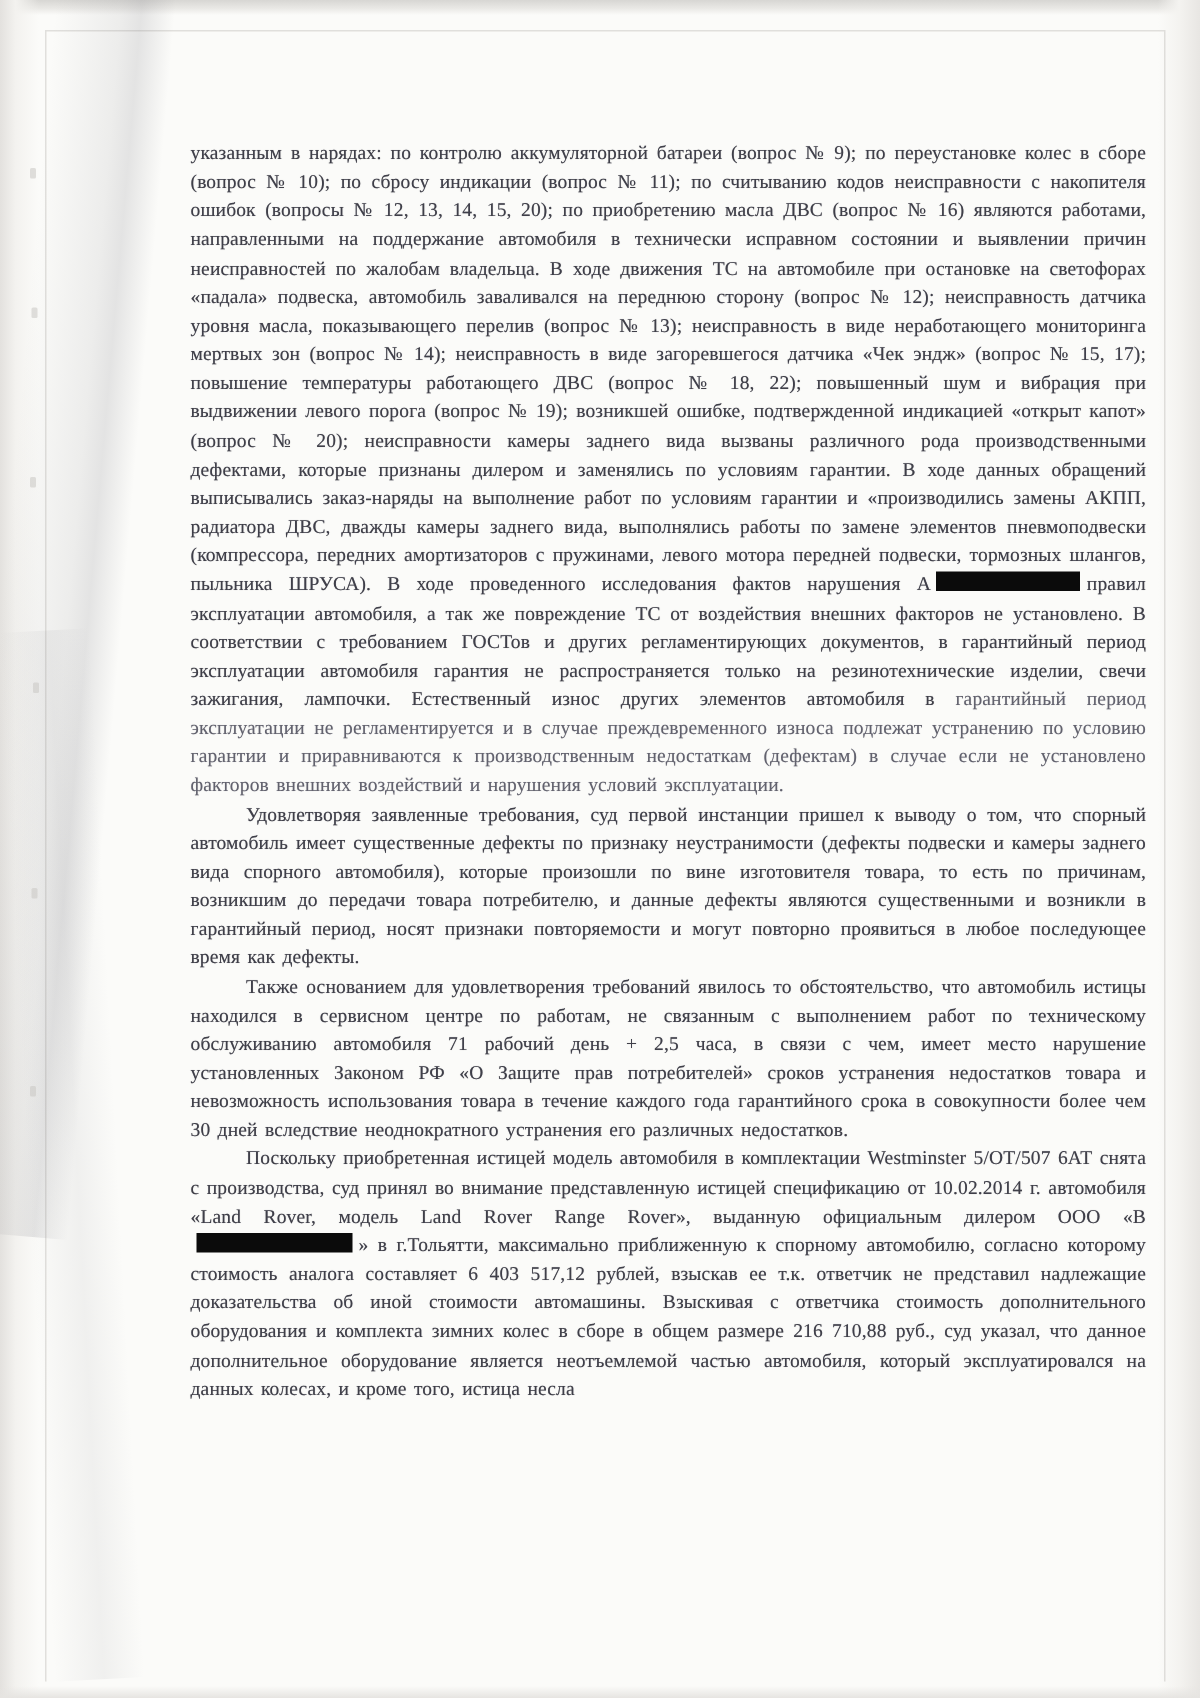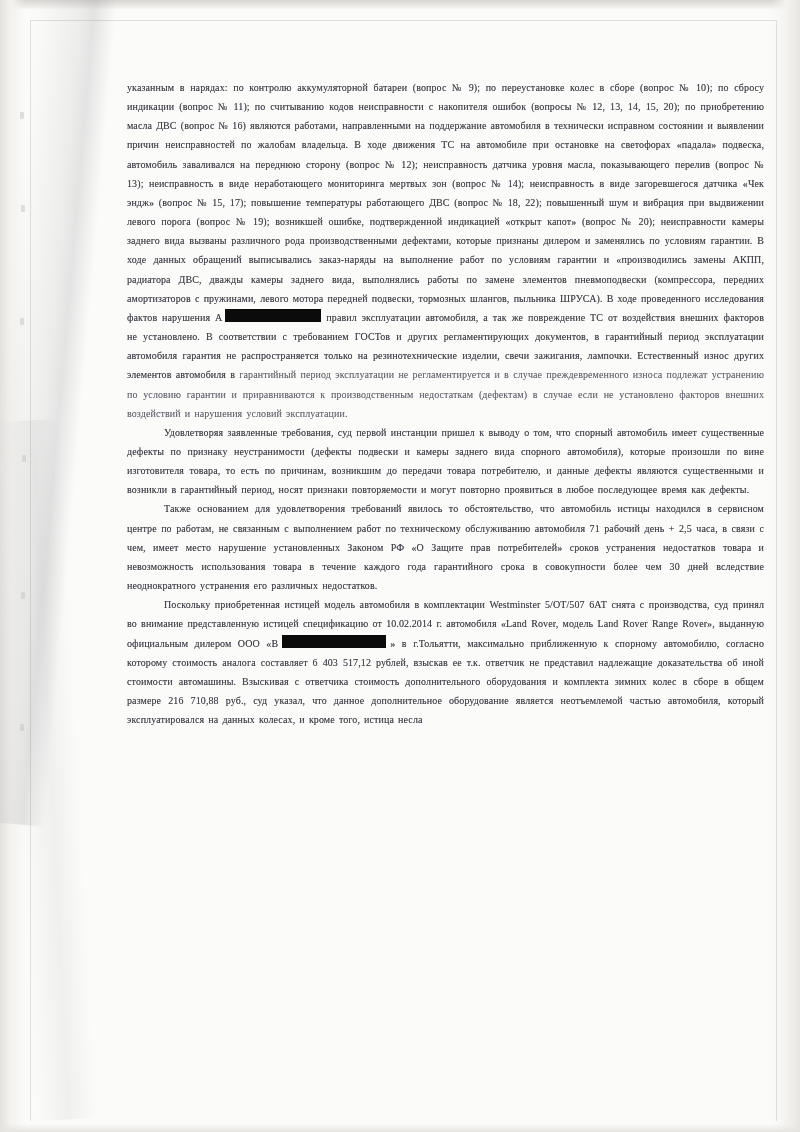--- a/index.html
+++ b/index.html
@@ -48,22 +48,22 @@
     position:absolute;left:18px;top:420px;width:60px;height:700px;
     background:linear-gradient(to right,rgba(251,251,249,0) 0%,rgba(140,140,145,0.10) 55%,rgba(251,251,249,0) 100%);
     transform:rotate(-3deg);
   }
   
   .tick{
     position:absolute;width:4px;height:7px;background:#c9c7c2;opacity:.55;border-radius:1px;
   }
   
   .text-block{
-    position:absolute;left:127px;top:78px;width:637px;
-    font-size:10px;line-height:19.15px;
+    position:absolute;left:127px;top:92px;width:637px;
+    font-size:13px;line-height:19.15px;
     color:#3f3f49;
     text-align:justify;
     word-spacing:1.5px;
     letter-spacing:0.1px;
     text-shadow:0 0 0.5px rgba(63,63,73,0.55);
   }
   .text-block p{margin:0;padding:0;}
   .indent{text-indent:37px;}
   .faded{color:#62626e;text-shadow:0 0 0.6px rgba(98,98,110,0.4);}
   .redaction{

